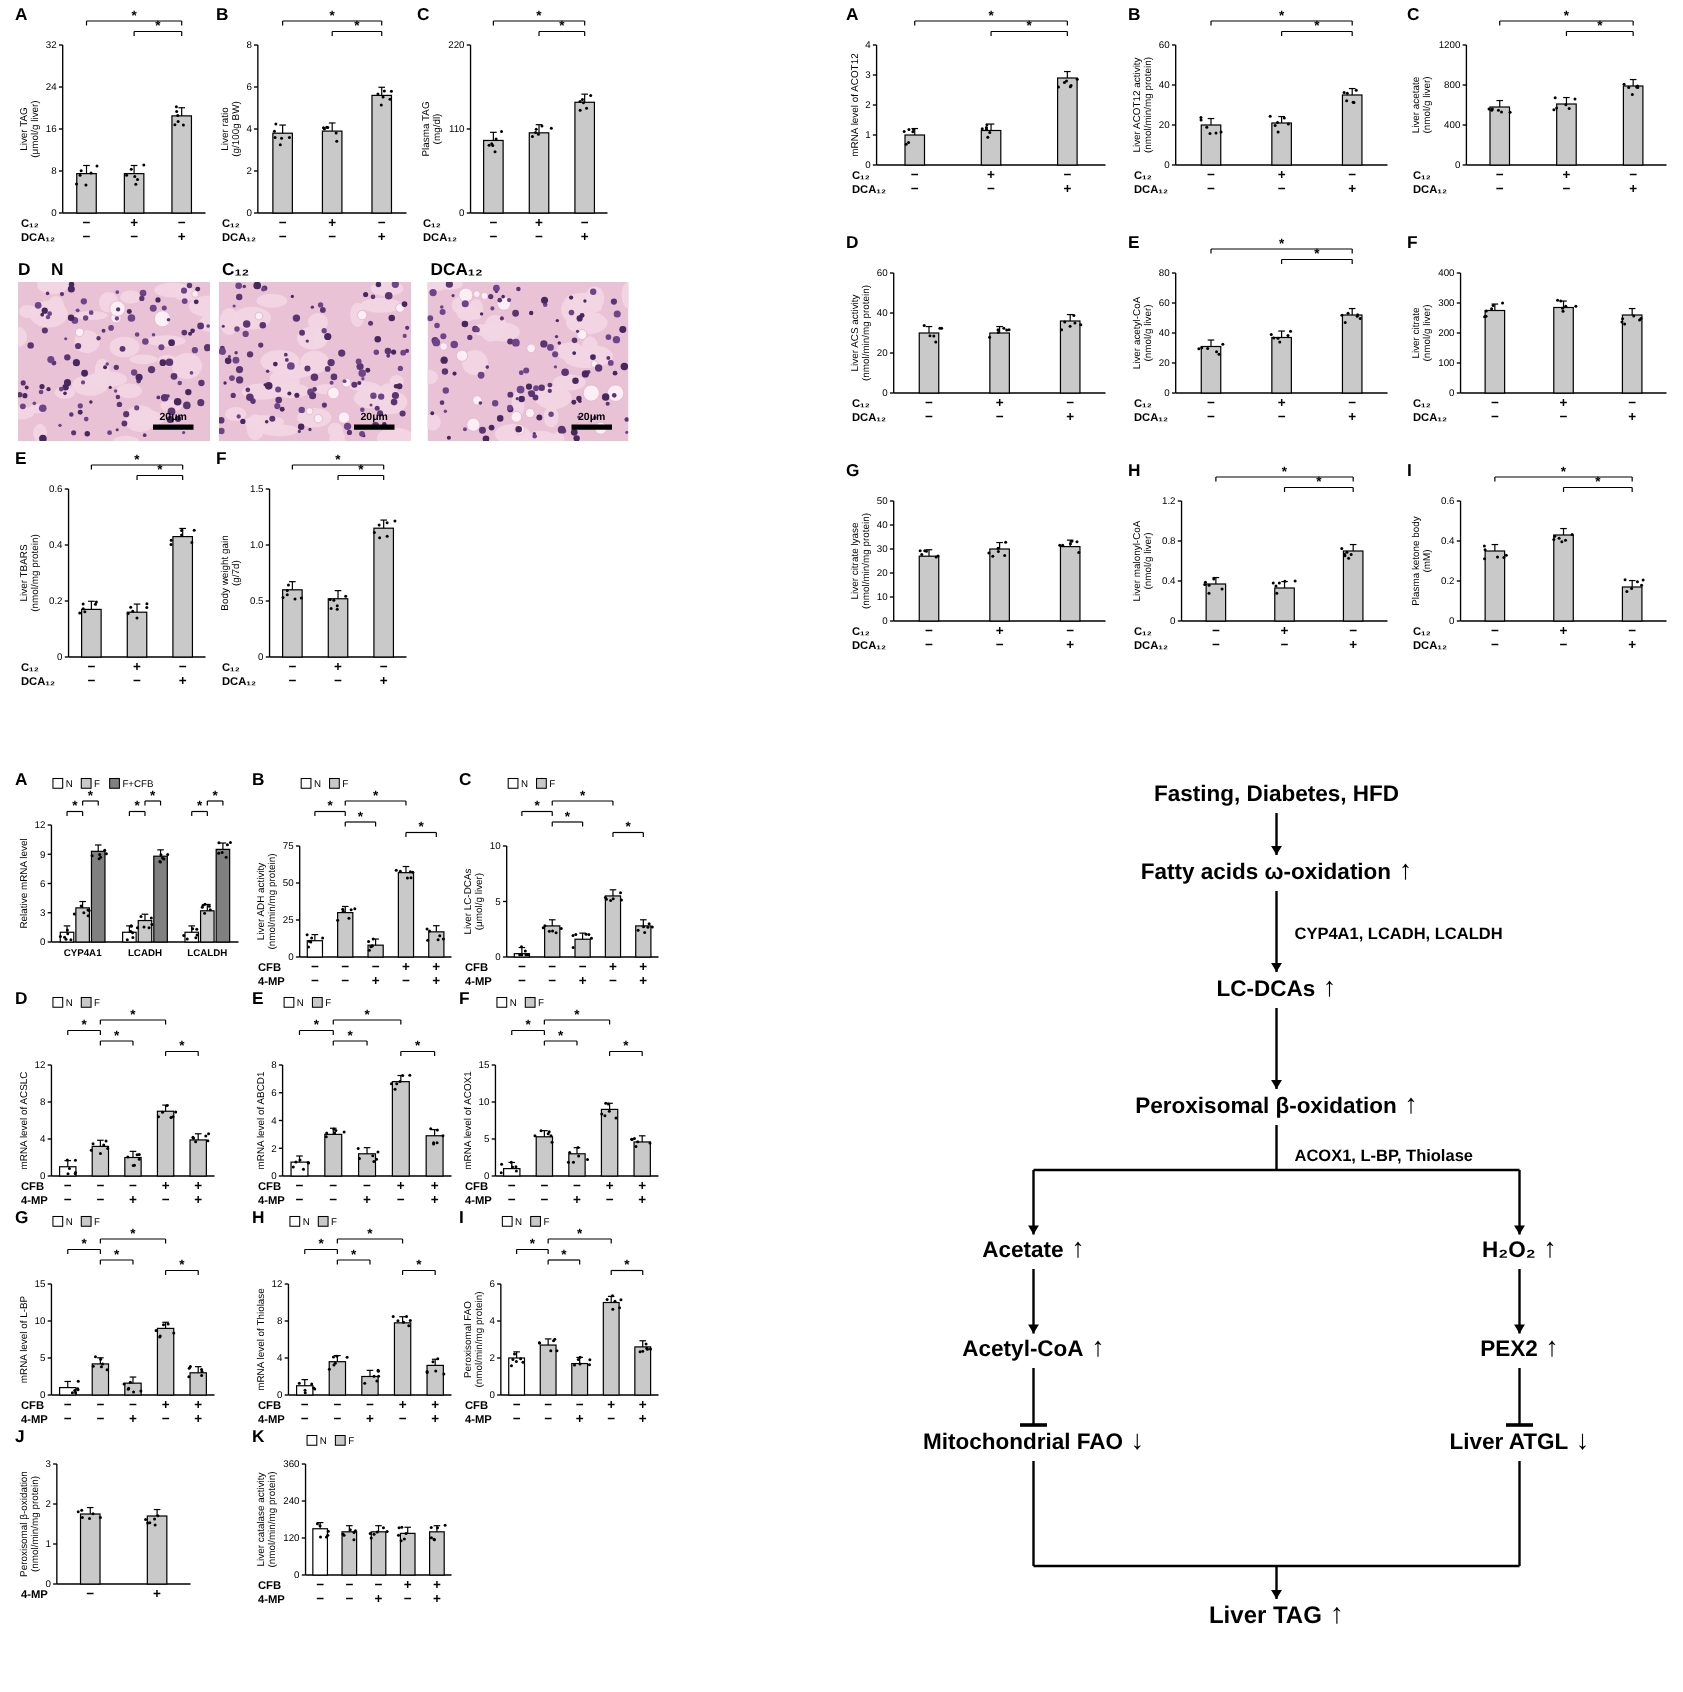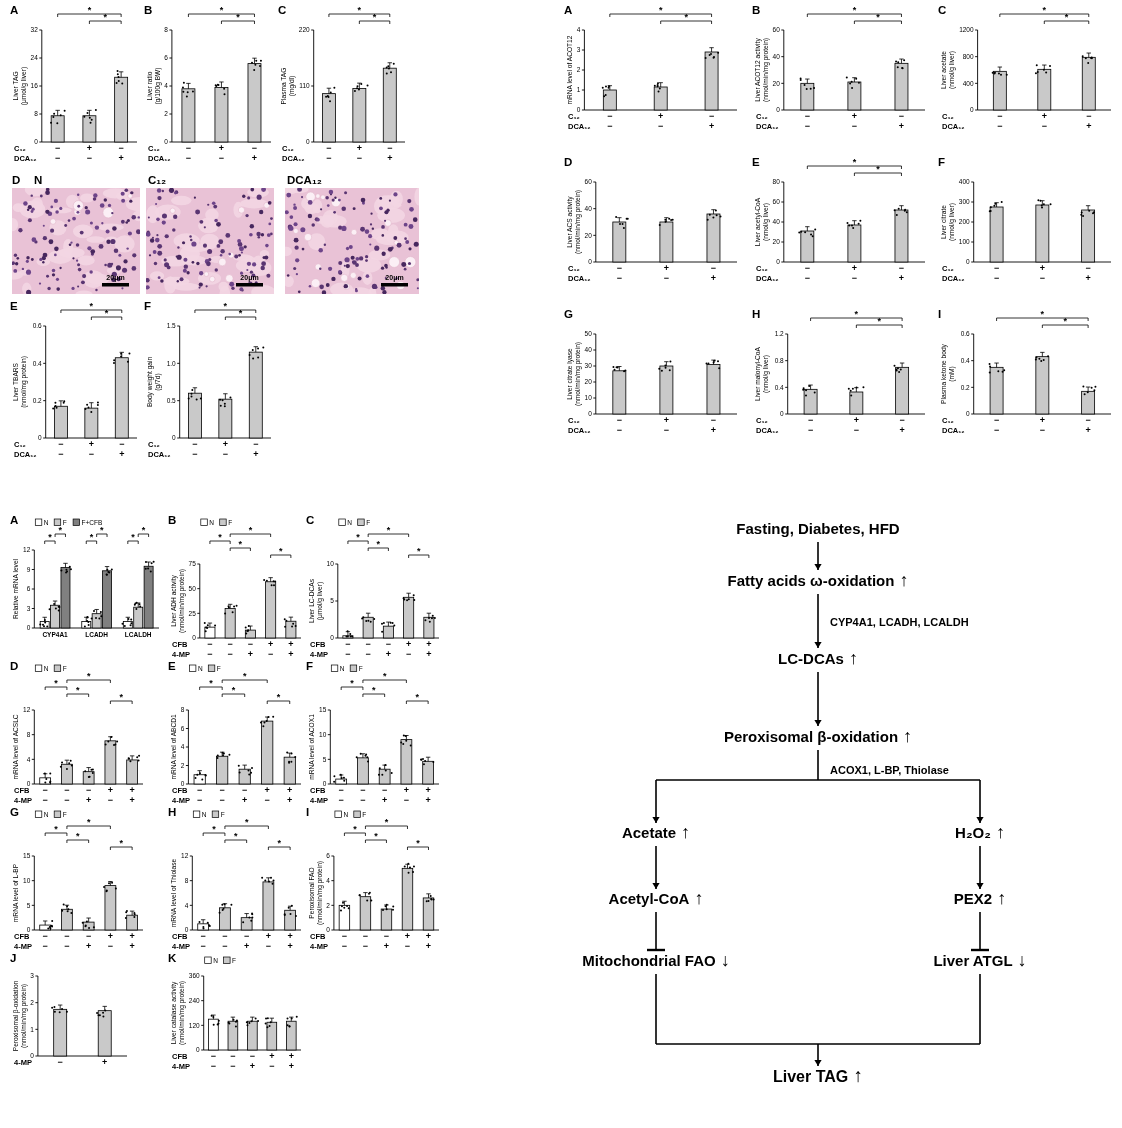--- a/index.html
+++ b/index.html
@@ -2340,21 +2340,21 @@
         <text x="101.81" y="103" class="sign" text-anchor="middle">+</text>
         <text x="121.27" y="103" class="sign" text-anchor="middle">+</text>
         <text x="2" y="112.5" class="xrowlab">4-MP</text>
         <text x="43.43000000000001" y="112.5" class="sign" text-anchor="middle">−</text>
         <text x="62.89" y="112.5" class="sign" text-anchor="middle">−</text>
         <text x="82.35" y="112.5" class="sign" text-anchor="middle">+</text>
         <text x="101.81" y="112.5" class="sign" text-anchor="middle">−</text>
         <text x="121.27" y="112.5" class="sign" text-anchor="middle">+</text>
       </svg>
     </div>
-    <div class="panel" style="left: 550px; top: 498px;">
+    <div class="panel" style="left: 583px; top: 498px;">
       <svg width="539" height="630" viewBox="0 0 539 630">
         <line x1="268" y1="44" x2="268" y2="72" class="edge"></line>
         <path d="M268,72 L264.39149039724975,66.00177872641737 L271.60850960275025,66.00177872641737 Z" fill="#000"></path>
         <line x1="268" y1="96" x2="268" y2="150" class="edge"></line>
         <path d="M268,150 L264.39149039724975,144.00177872641737 L271.60850960275025,144.00177872641737 Z" fill="#000"></path>
         <line x1="268" y1="174" x2="268" y2="228" class="edge"></line>
         <path d="M268,228 L264.39149039724975,222.00177872641737 L271.60850960275025,222.00177872641737 Z" fill="#000"></path>
         <line x1="268" y1="252" x2="268" y2="282" class="edge"></line>
         <line x1="106" y1="282" x2="430" y2="282" class="edge"></line>
         <line x1="106" y1="282" x2="106" y2="325" class="edge"></line>

